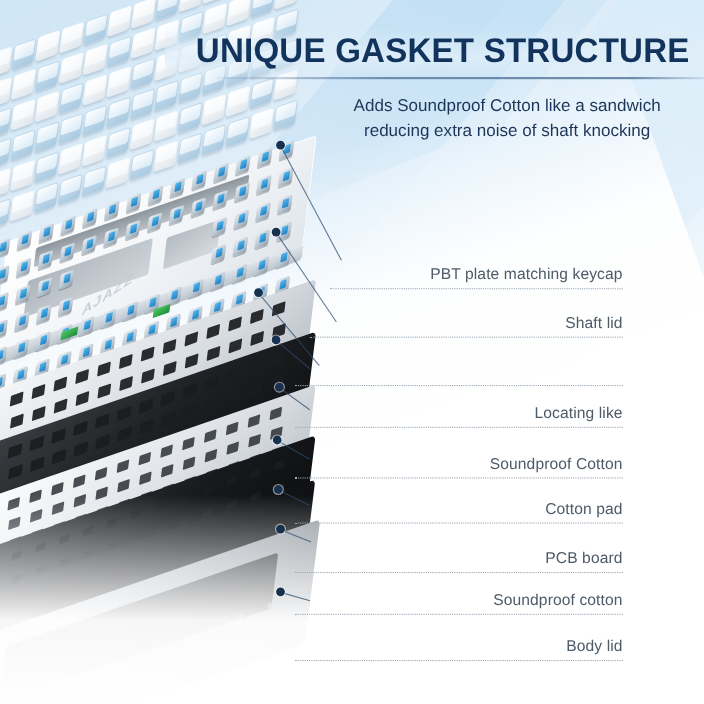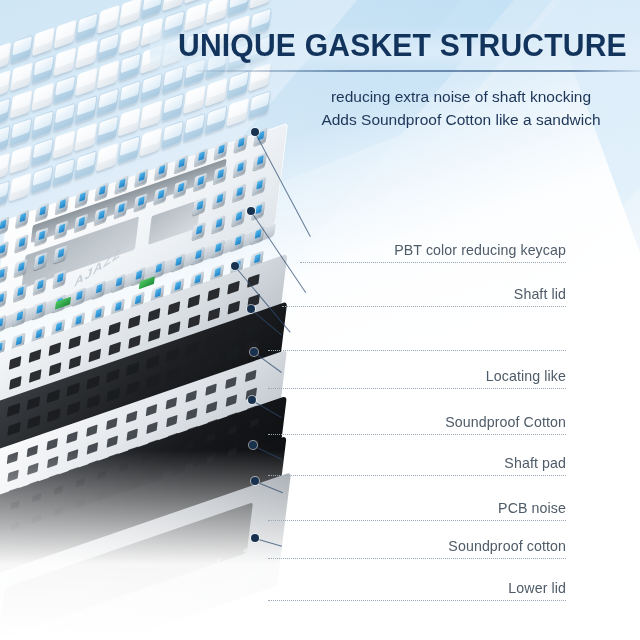--- a/index.html
+++ b/index.html
@@ -661,58 +661,58 @@
         </div>
     </div>
   </div>
 
   <div class="bg-bottom-wash"></div>
 
   <div class="title-plate"></div>
   <div class="title">UNIQUE GASKET STRUCTURE</div>
   <div class="title-rule"></div>
   <div class="subtitle">
+    <div>Adds Soundproof Cotton like a sandwich</div>
     <div>reducing extra noise of shaft knocking</div>
-    <div>Adds Soundproof Cotton like a sandwich</div>
   </div>
 
   <div id="callouts">
       <div class="callout" style="left: 300px; top: 237px; right: 74px;">
-        <div class="lbl">PBT color reducing keycap</div>
+        <div class="lbl">PBT plate matching keycap</div>
         <div class="leader"></div>
       </div>
       <div class="callout" style="left: 282px; top: 281px; right: 74px;">
         <div class="lbl">Shaft lid</div>
         <div class="leader"></div>
       </div>
       <div class="callout" style="left: 268px; top: 325px; right: 74px;">
         <div class="leader"></div>
       </div>
       <div class="callout" style="left: 268px; top: 363px; right: 74px;">
         <div class="lbl">Locating like</div>
         <div class="leader"></div>
       </div>
       <div class="callout" style="left: 268px; top: 409px; right: 74px;">
         <div class="lbl">Soundproof Cotton</div>
         <div class="leader"></div>
       </div>
       <div class="callout" style="left: 268px; top: 450px; right: 74px;">
-        <div class="lbl">Shaft pad</div>
+        <div class="lbl">Cotton pad</div>
         <div class="leader"></div>
       </div>
       <div class="callout" style="left: 268px; top: 495px; right: 74px;">
-        <div class="lbl">PCB noise</div>
+        <div class="lbl">PCB board</div>
         <div class="leader"></div>
       </div>
       <div class="callout" style="left: 268px; top: 533px; right: 74px;">
         <div class="lbl">Soundproof cotton</div>
         <div class="leader"></div>
       </div>
       <div class="callout" style="left: 268px; top: 575px; right: 74px;">
-        <div class="lbl">Lower lid</div>
+        <div class="lbl">Body lid</div>
         <div class="leader"></div>
       </div>
     </div>
   <div id="anchors">
       <div class="tie" style="left: 255px; top: 132px; width: 118px; transform: rotate(62deg);"></div>
       <div class="anchor" style="left: 251px; top: 128px;"></div>
       <div class="tie" style="left: 251px; top: 211px; width: 98px; transform: rotate(56deg);"></div>
       <div class="anchor" style="left: 247px; top: 207px;"></div>
       <div class="tie" style="left: 235px; top: 266px; width: 86px; transform: rotate(50deg);"></div>
       <div class="anchor" style="left: 231px; top: 262px;"></div>

